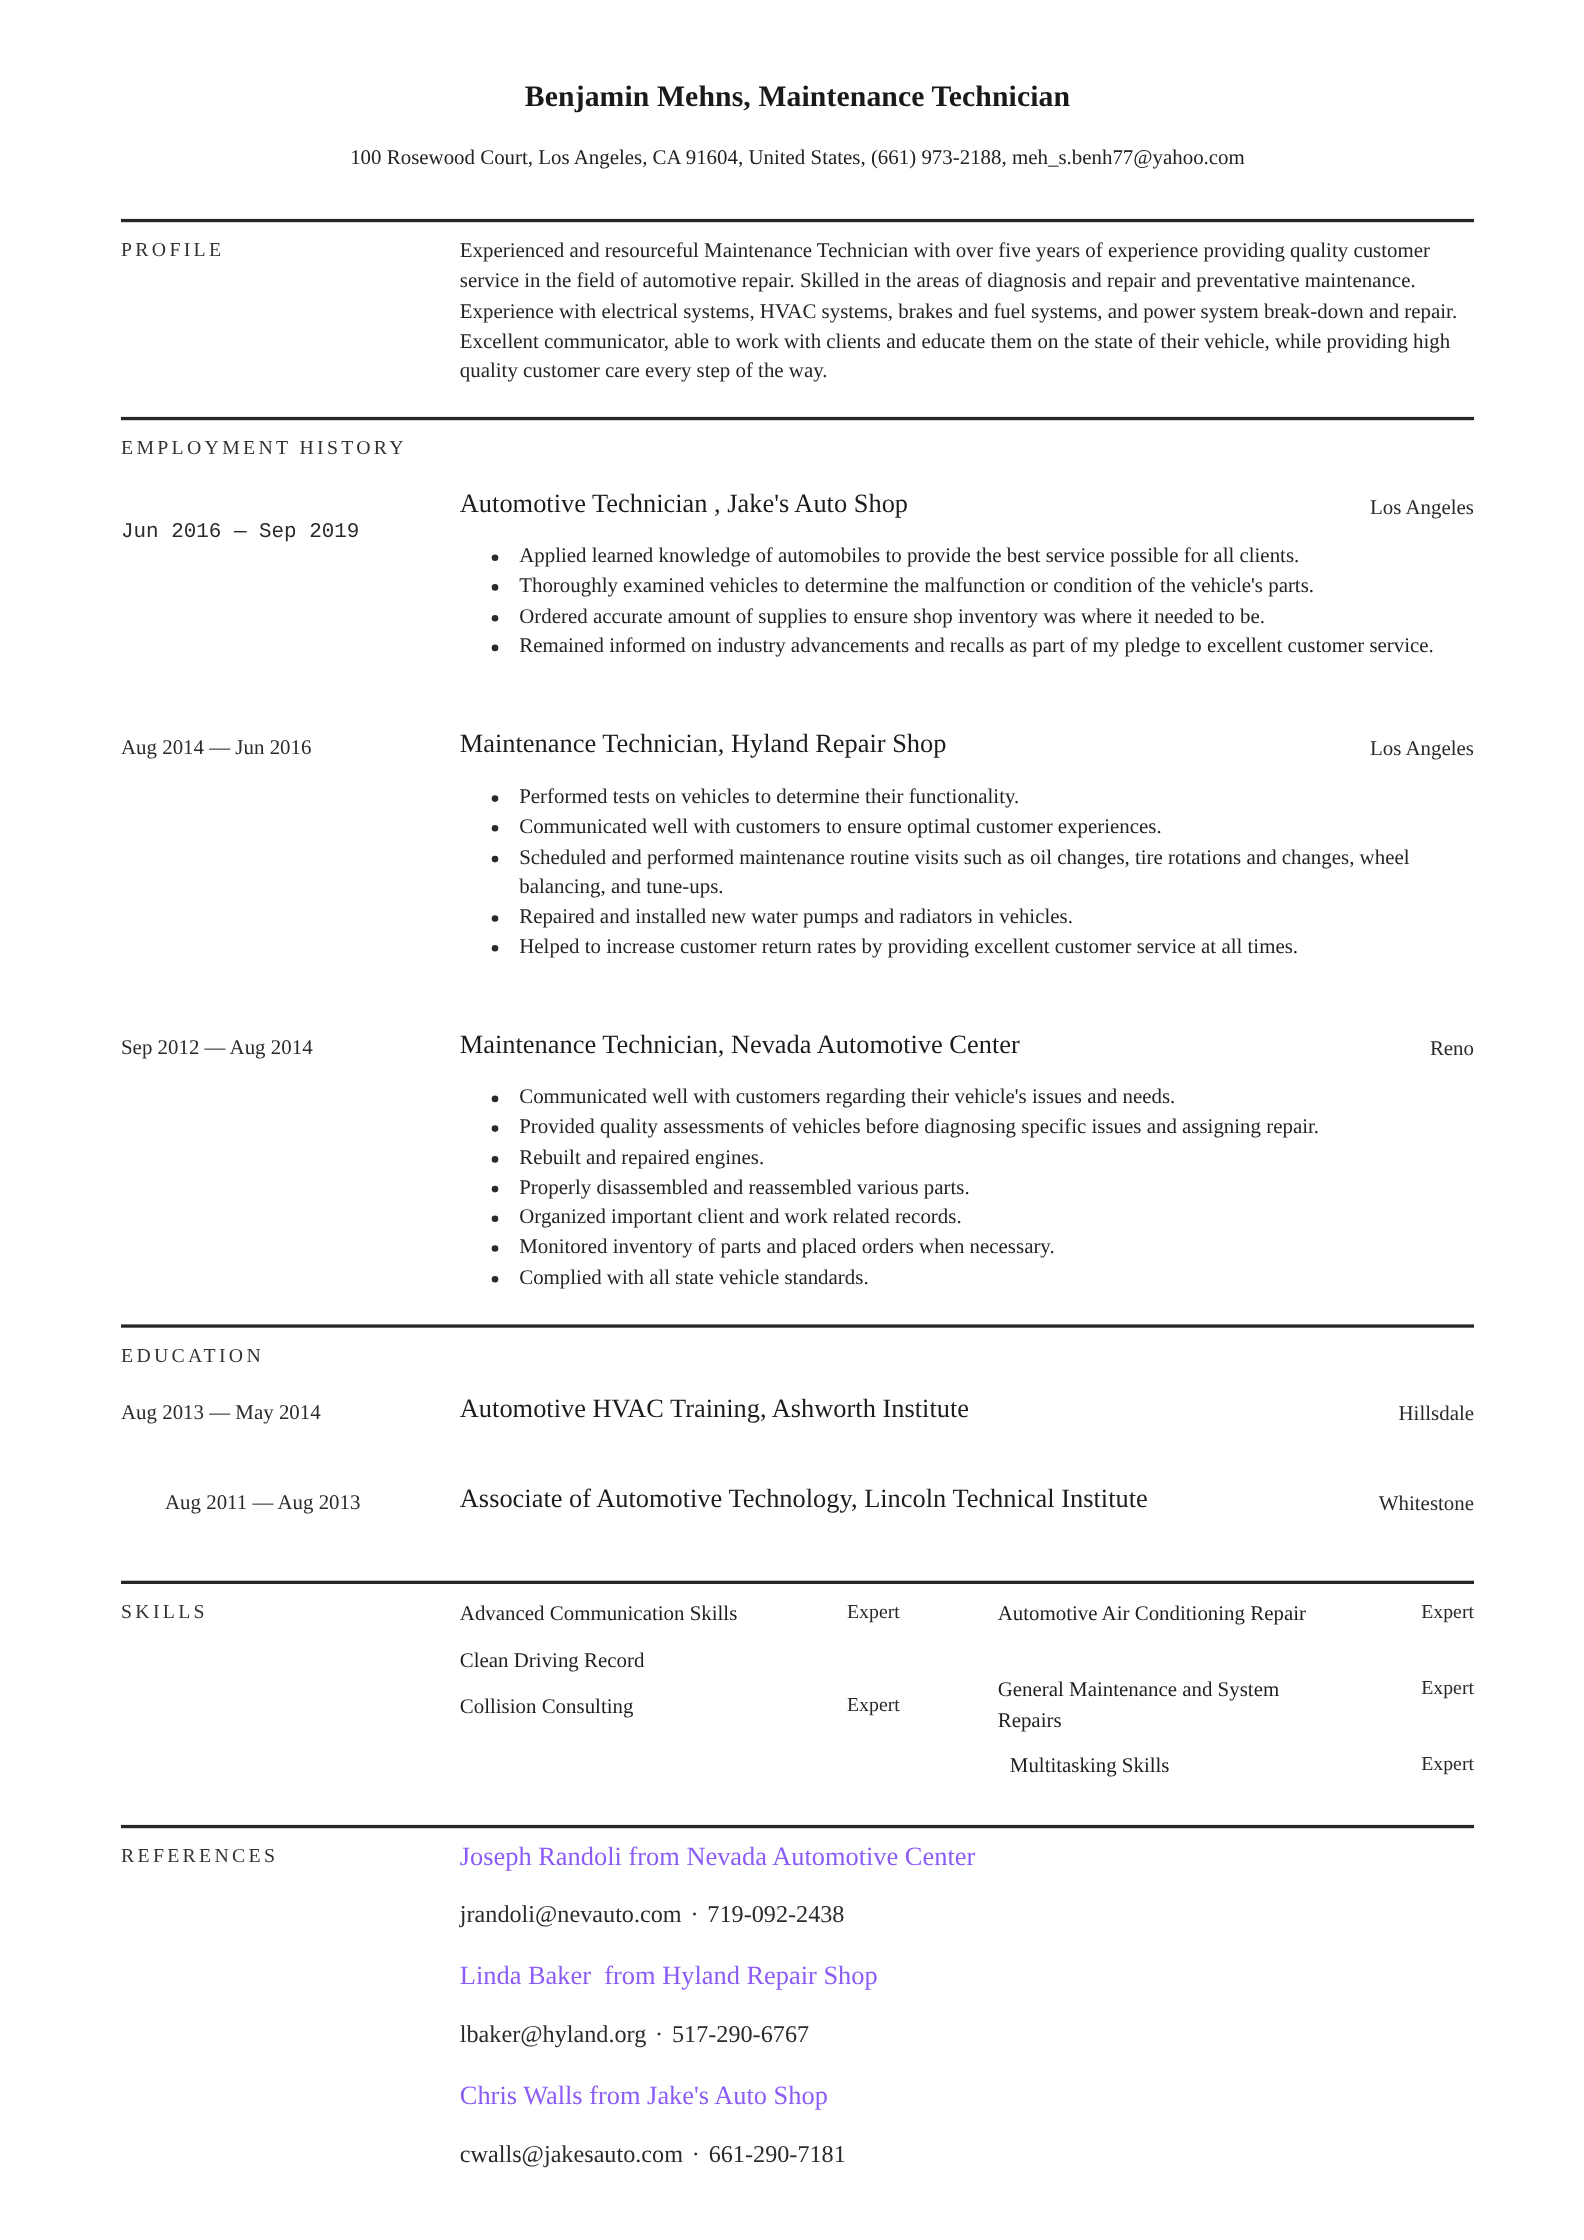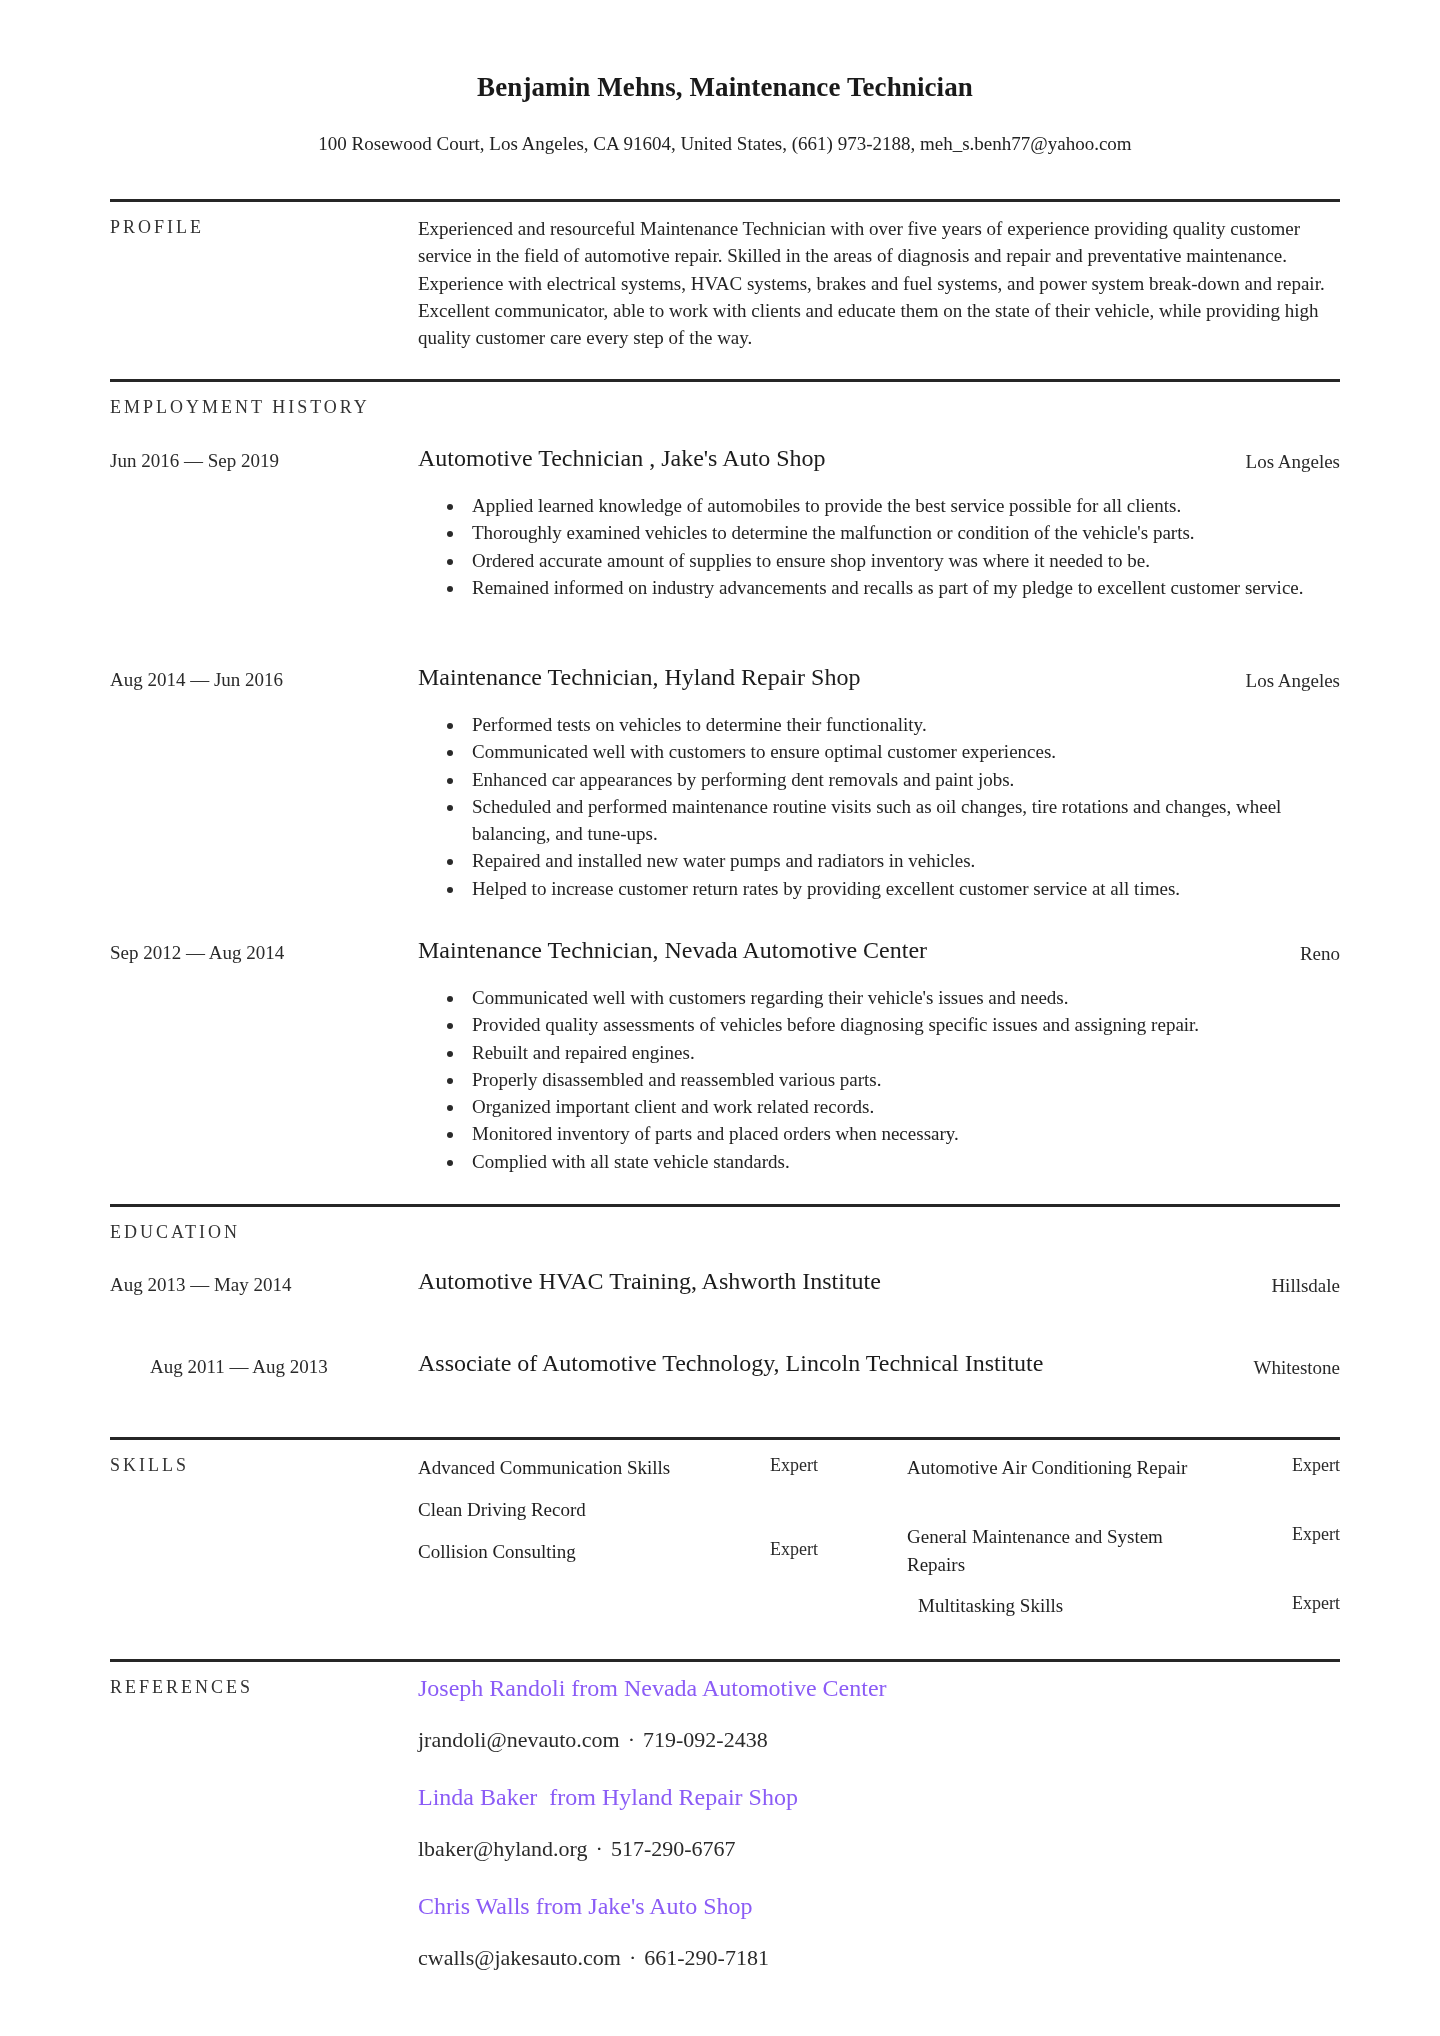--- a/index.html
+++ b/index.html
@@ -62,39 +62,38 @@
   <div class="header-contact">100 Rosewood Court, Los Angeles, CA 91604, United States, (661) 973-2188, meh_s.benh77@yahoo.com</div>
 
   <div class="rule" style="top:199px;"></div>
   <div class="section-label" style="top:217px;">Profile</div>
   <div class="profile-text body-text">Experienced and resourceful Maintenance Technician with over five years of experience providing quality customer service in the field of automotive repair. Skilled in the areas of diagnosis and repair and preventative maintenance. Experience with electrical systems, HVAC systems, brakes and fuel systems, and power system break-down and repair. Excellent communicator, able to work with clients and educate them on the state of their vehicle, while providing high quality customer care every step of the way.</div>
 
   <div class="rule" style="top:379px;"></div>
   <div class="section-label" style="top:397px;">Employment History</div>
 
   <div>
-    <div class="entry-date" style="top:450px;">Jun 2016 — Sep 2019</div>
+    <div class="entry-date" style="top:472px;font-family:Liberation Mono, monospace;">Jun 2016 — Sep 2019</div>
     <div class="entry-title" style="top:445px;">Automotive Technician , Jake's Auto Shop</div>
     <div class="entry-city" style="top:451px;">Los Angeles</div>
     <ul class="bullets" style="top:492px;">
       <li>Applied learned knowledge of automobiles to provide the best service possible for all clients.</li>
       <li>Thoroughly examined vehicles to determine the malfunction or condition of the vehicle's parts.</li>
       <li>Ordered accurate amount of supplies to ensure shop inventory was where it needed to be.</li>
       <li>Remained informed on industry advancements and recalls as part of my pledge to excellent customer service.</li>
     </ul>
   </div>
 
   <div>
     <div class="entry-date" style="top:669px;">Aug 2014 — Jun 2016</div>
     <div class="entry-title" style="top:664px;">Maintenance Technician, Hyland Repair Shop</div>
     <div class="entry-city" style="top:670px;">Los Angeles</div>
     <ul class="bullets" style="top:711px;">
       <li>Performed tests on vehicles to determine their functionality.</li>
       <li>Communicated well with customers to ensure optimal customer experiences.</li>
-      <li>Enhanced car appearances by performing dent removals and paint jobs.</li>
       <li>Scheduled and performed maintenance routine visits such as oil changes, tire rotations and changes, wheel balancing, and tune-ups.</li>
       <li>Repaired and installed new water pumps and radiators in vehicles.</li>
       <li>Helped to increase customer return rates by providing excellent customer service at all times.</li>
     </ul>
   </div>
 
   <div>
     <div class="entry-date" style="top:942px;">Sep 2012 — Aug 2014</div>
     <div class="entry-title" style="top:937px;">Maintenance Technician, Nevada Automotive Center</div>
     <div class="entry-city" style="top:943px;">Reno</div>

